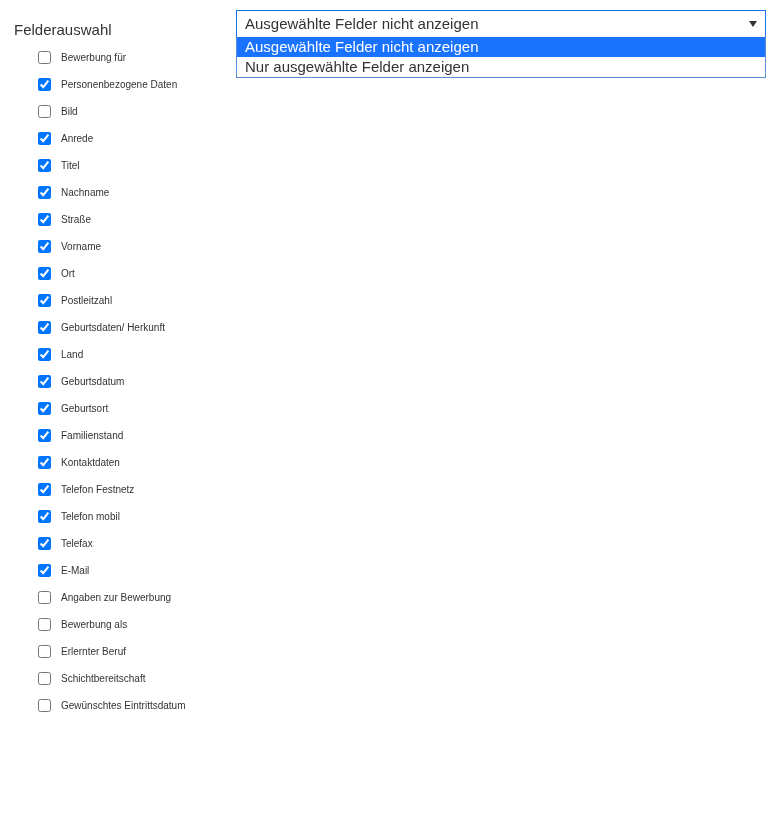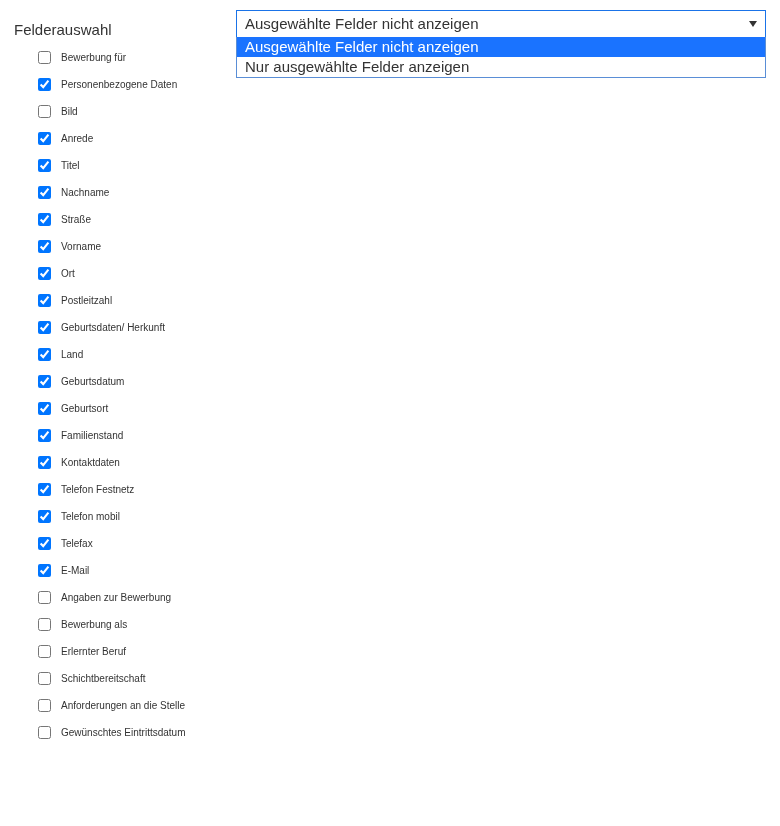--- a/index.html
+++ b/index.html
@@ -192,19 +192,15 @@
     <div class="field-item">
       <input type="checkbox" class="chk" style="">
       <span class="field-label">Erlernter Beruf</span>
     </div>
     <div class="field-item">
       <input type="checkbox" class="chk" style="">
       <span class="field-label">Schichtbereitschaft</span>
     </div>
     <div class="field-item">
       <input type="checkbox" class="chk" style="">
-      <span class="field-label">Anforderungen an die Stelle</span>
-    </div>
-    <div class="field-item">
-      <input type="checkbox" class="chk" style="">
       <span class="field-label">Gewünschtes Eintrittsdatum</span>
     </div>
   </div>
 
 </body></html>

